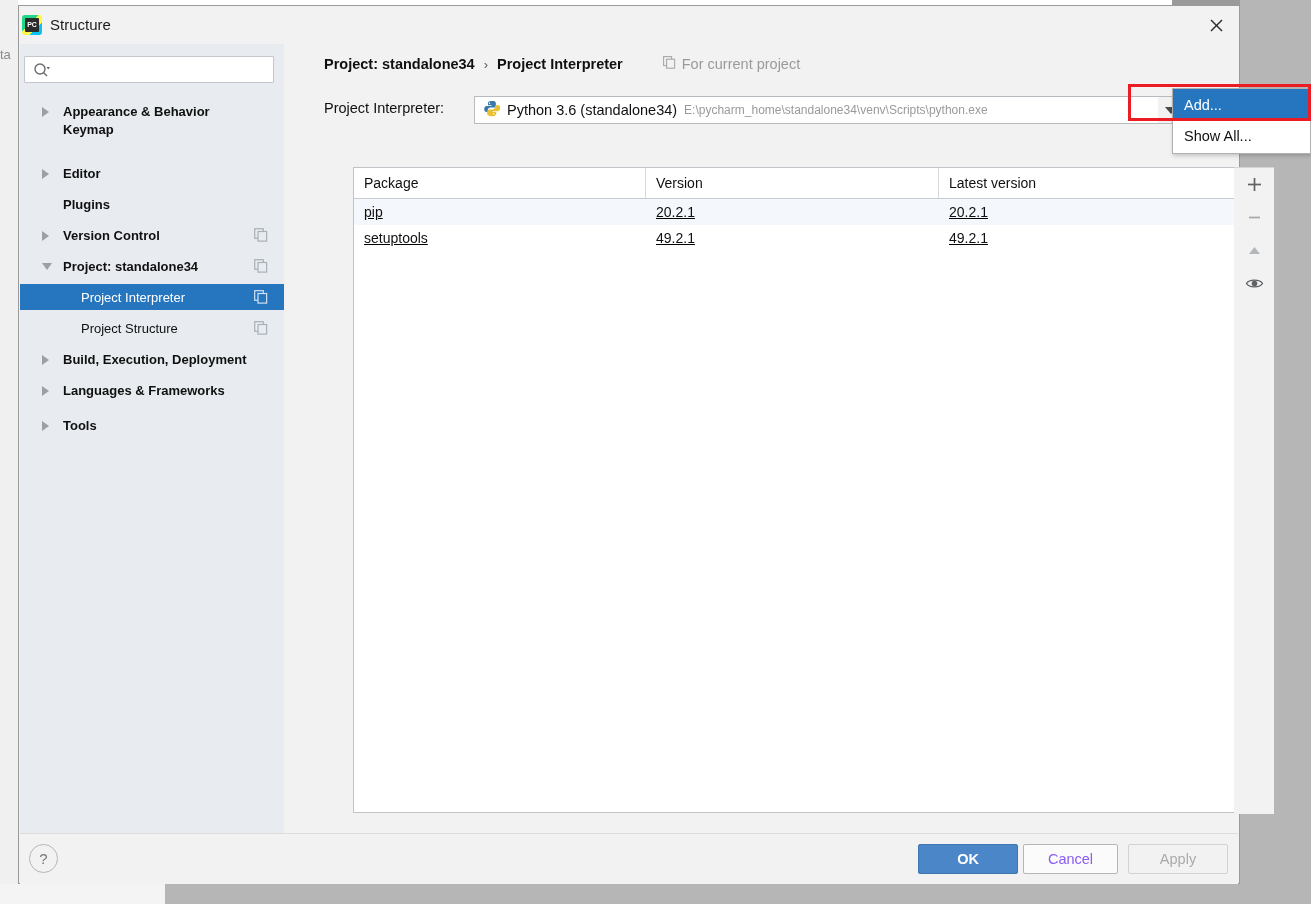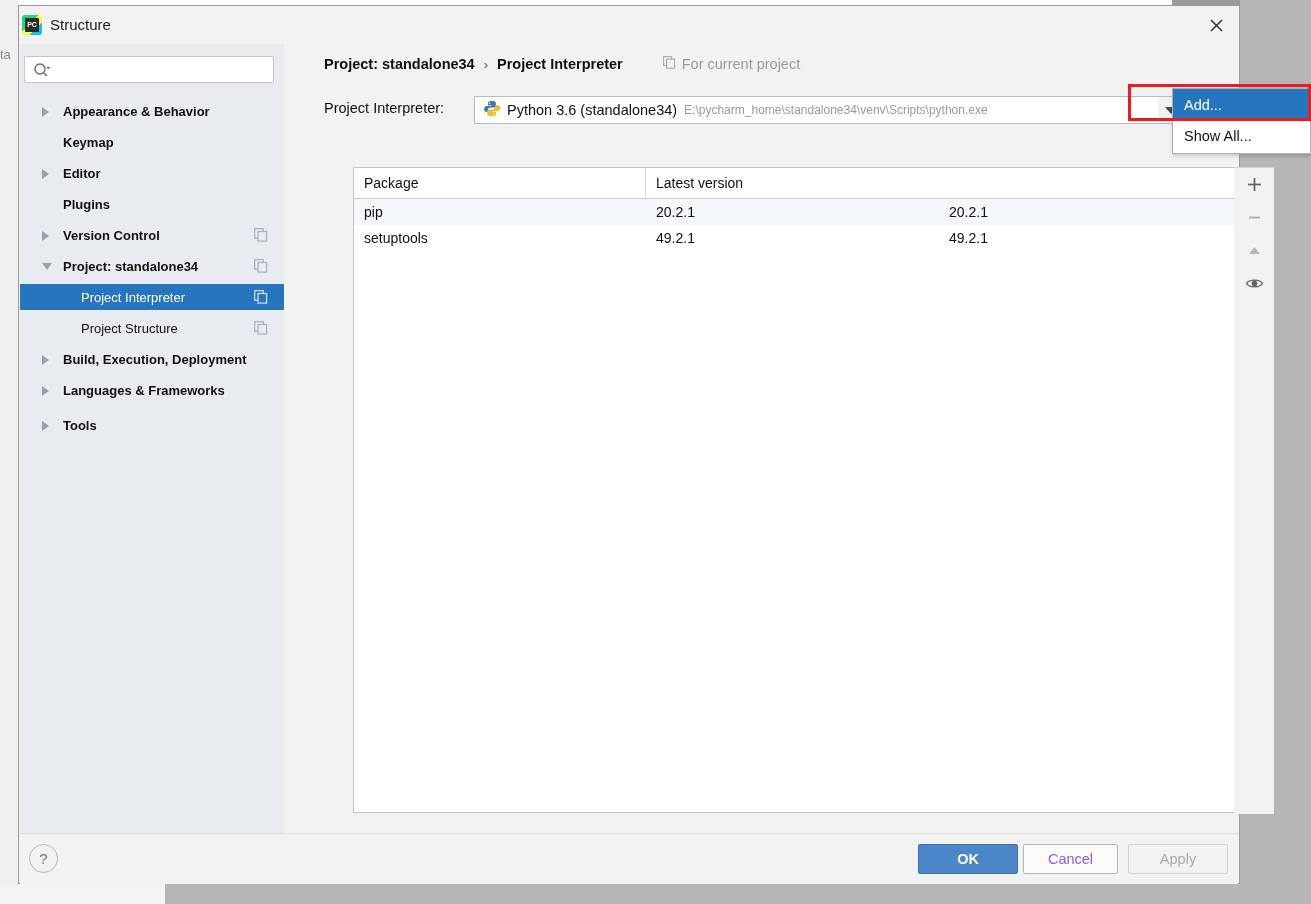--- a/index.html
+++ b/index.html
@@ -220,21 +220,21 @@
     background: #ffffff;
   }
   #table-header .th {
     font-size: 14px; color: #101010;
     display: flex; align-items: center;
     padding-left: 10px;
     box-sizing: border-box;
     border-right: 1px solid #d6dade;
   }
   #table-header .th:last-child { border-right: none; }
-  .pkg-row { display: flex; height: 26px; }
+  .pkg-row { display: flex; height: 26px; text-decoration: underline; }
   .pkg-row.alt { background: #f4f7fb; }
   .pkg-row .td {
     font-size: 14px; color: #101010;
     display: flex; align-items: center;
     padding-left: 10px;
     box-sizing: border-box;
   }
   .col-pkg { width: 292px; }
   .col-ver { width: 293px; }
   .col-lat { width: 321px; }
@@ -358,21 +358,21 @@
           <path d="M13.5 5 L17 5 L15.25 7.6 Z" fill="#6b6b6b"></path>
         </svg>
       </span>
       <input type="text" placeholder="" style="">
     </div>
     <div id="tree-container">
         <div class="tree-item top" style="top: 54px;">
           <span class="twisty collapsed"></span>
           <span class="tlabel">Appearance &amp; Behavior</span>
         </div>
-        <div class="tree-item top" style="top: 85px;">
+        <div class="tree-item top" style="top: 72px;">
           <span class="tlabel">Keymap</span>
         </div>
         <div class="tree-item top" style="top: 116px;">
           <span class="twisty collapsed"></span>
           <span class="tlabel">Editor</span>
         </div>
         <div class="tree-item top" style="top: 147px;">
           <span class="tlabel">Plugins</span>
         </div>
         <div class="tree-item top" style="top: 178px;">
@@ -451,20 +451,21 @@
       <span class="interp-name">Python 3.6 (standalone34)</span>
       <span class="interp-path">E:\pycharm_home\standalone34\venv\Scripts\python.exe</span>
     </div>
     <div id="interp-arrow">
       <span class="caret"></span>
     </div>
 
     <div id="table-wrap">
       <div id="table-header">
           <div class="th col-pkg">Package</div>
+          <div class="th col-ver">Version</div>
           <div class="th col-lat">Latest version</div>
         </div>
       <div id="table-body">
           <div class="pkg-row alt">
             <div class="td col-pkg">pip</div>
             <div class="td col-ver">20.2.1</div>
             <div class="td col-lat">20.2.1</div>
           </div>
           <div class="pkg-row">
             <div class="td col-pkg">setuptools</div>

